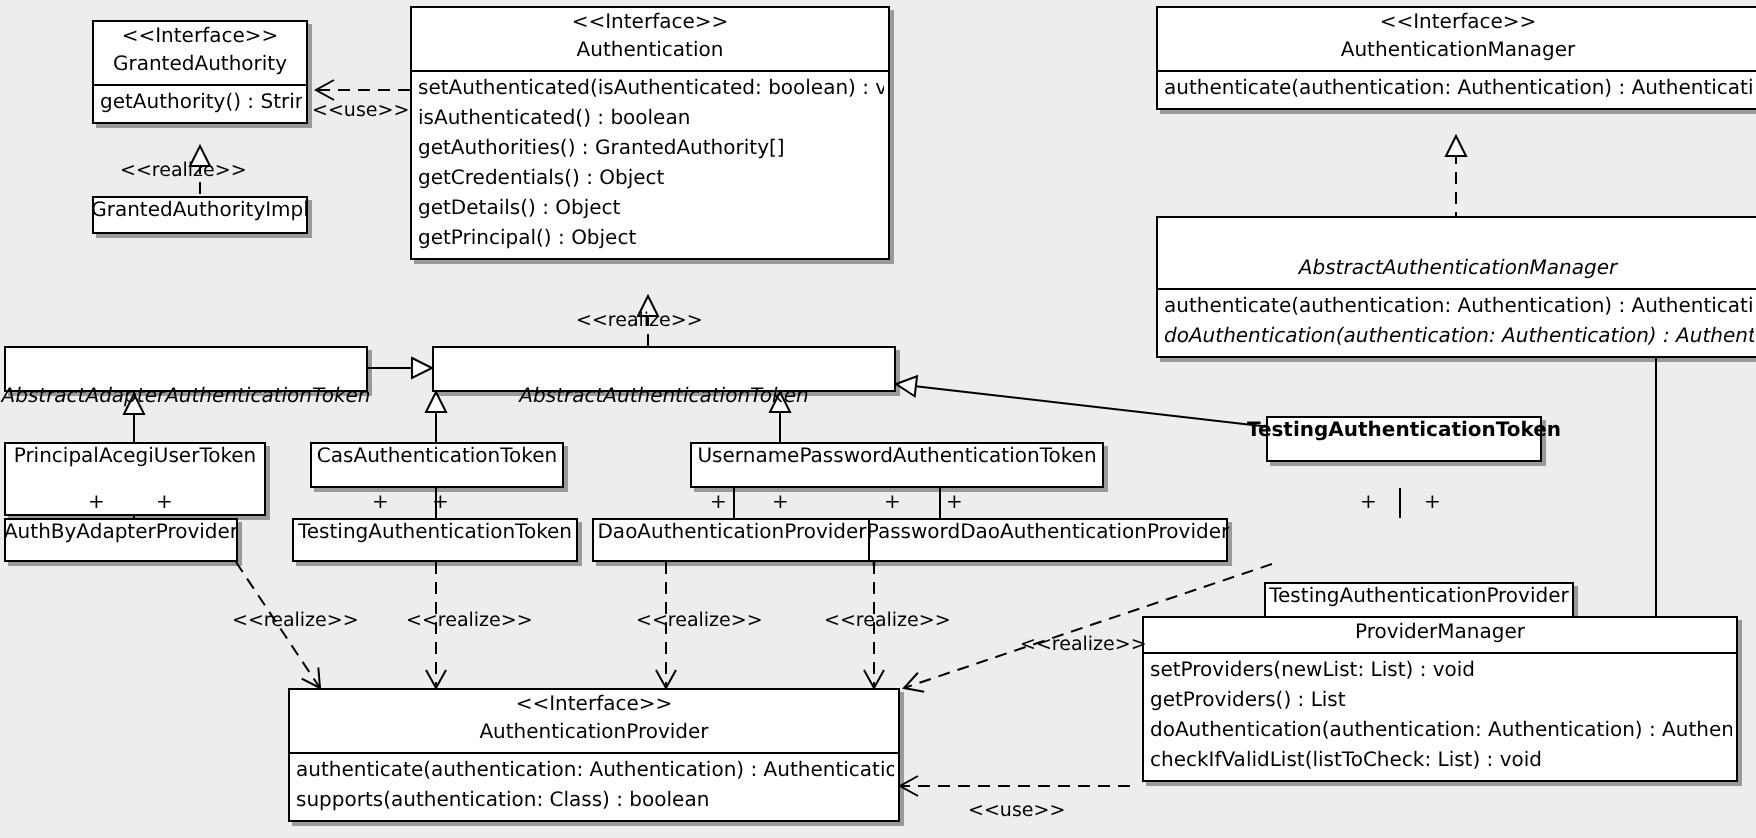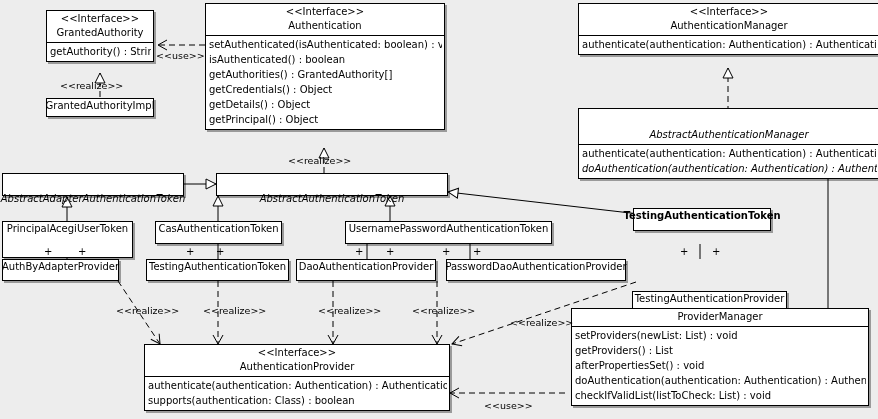--- a/index.html
+++ b/index.html
@@ -234,21 +234,21 @@
   </div>
 
   <div class="uml simple" style="left:146px;top:259px;width:143px;height:22px;">
     <span class="cname">TestingAuthenticationToken</span>
   </div>
 
   <div class="uml simple" style="left:296px;top:259px;width:140px;height:22px;">
     <span class="cname">DaoAuthenticationProvider</span>
   </div>
 
-  <div class="uml simple" style="left:434px;top:259px;width:180px;height:22px;margin-left:12px;">
+  <div class="uml simple" style="left:434px;top:259px;width:180px;height:22px;">
     <span class="cname">PasswordDaoAuthenticationProvider</span>
   </div>
 
   <div class="uml simple" style="left:632px;top:259px;width:155px;height:22px;margin-top:32px;">
     <span class="cname">TestingAuthenticationProvider</span>
   </div>
 
   <div class="uml" style="left:144px;top:344px;width:306px;">
     <div class="head">
       <span class="stereo">&lt;&lt;Interface&gt;&gt;</span>
@@ -260,21 +260,20 @@
     </div>
   </div>
 
   <div class="uml" style="left:571px;top:308px;width:298px;">
     <div class="head">
       <span class="cname">ProviderManager</span>
     </div>
     <div class="ops sep">
       <div class="op">setProviders(newList: List) : void</div>
       <div class="op">getProviders() : List</div>
-      <div class="op">afterPropertiesSet() : void</div>
       <div class="op">doAuthentication(authentication: Authentication) : Authentication</div>
       <div class="op">checkIfValidList(listToCheck: List) : void</div>
     </div>
   </div>
 
   <div class="edgelabel" style="left:156px;top:50px;">&lt;&lt;use&gt;&gt;</div>
 
   <div class="edgelabel" style="left:60px;top:80px;">&lt;&lt;realize&gt;&gt;</div>
 
   <div class="edgelabel" style="left:288px;top:155px;">&lt;&lt;realize&gt;&gt;</div>

